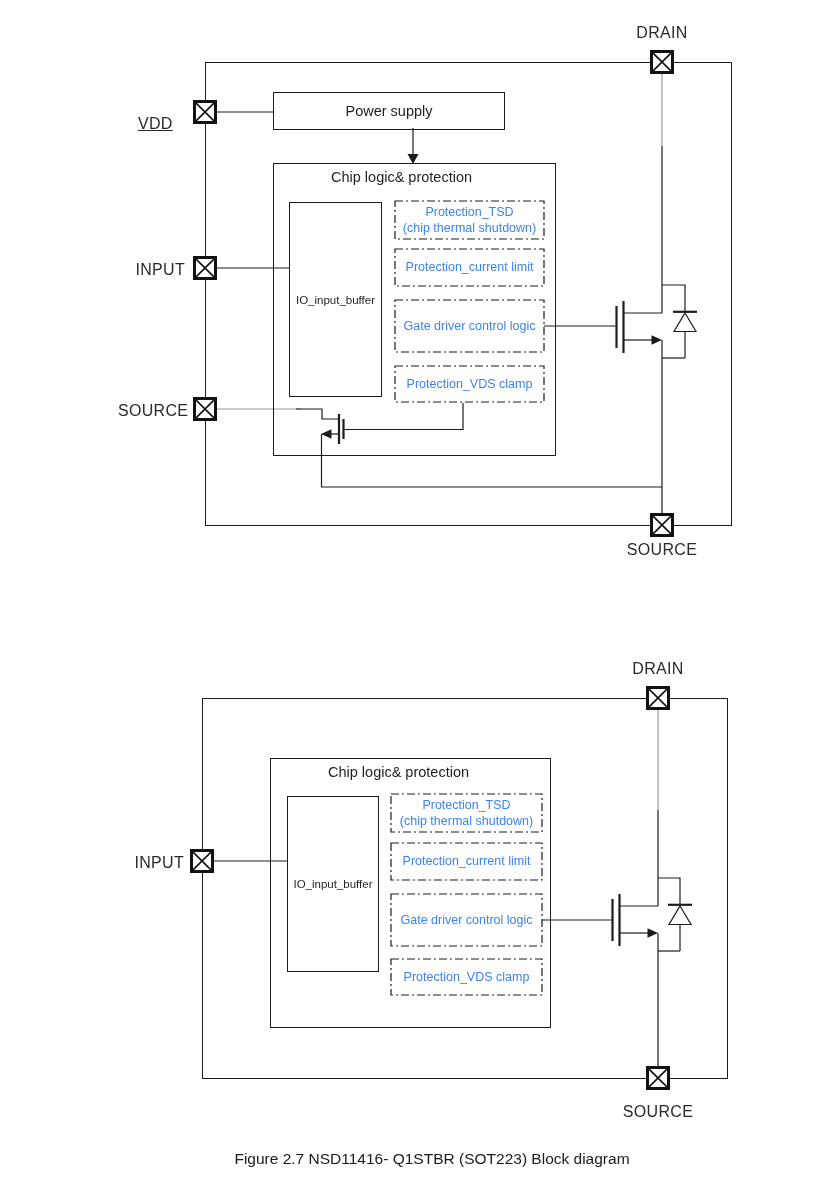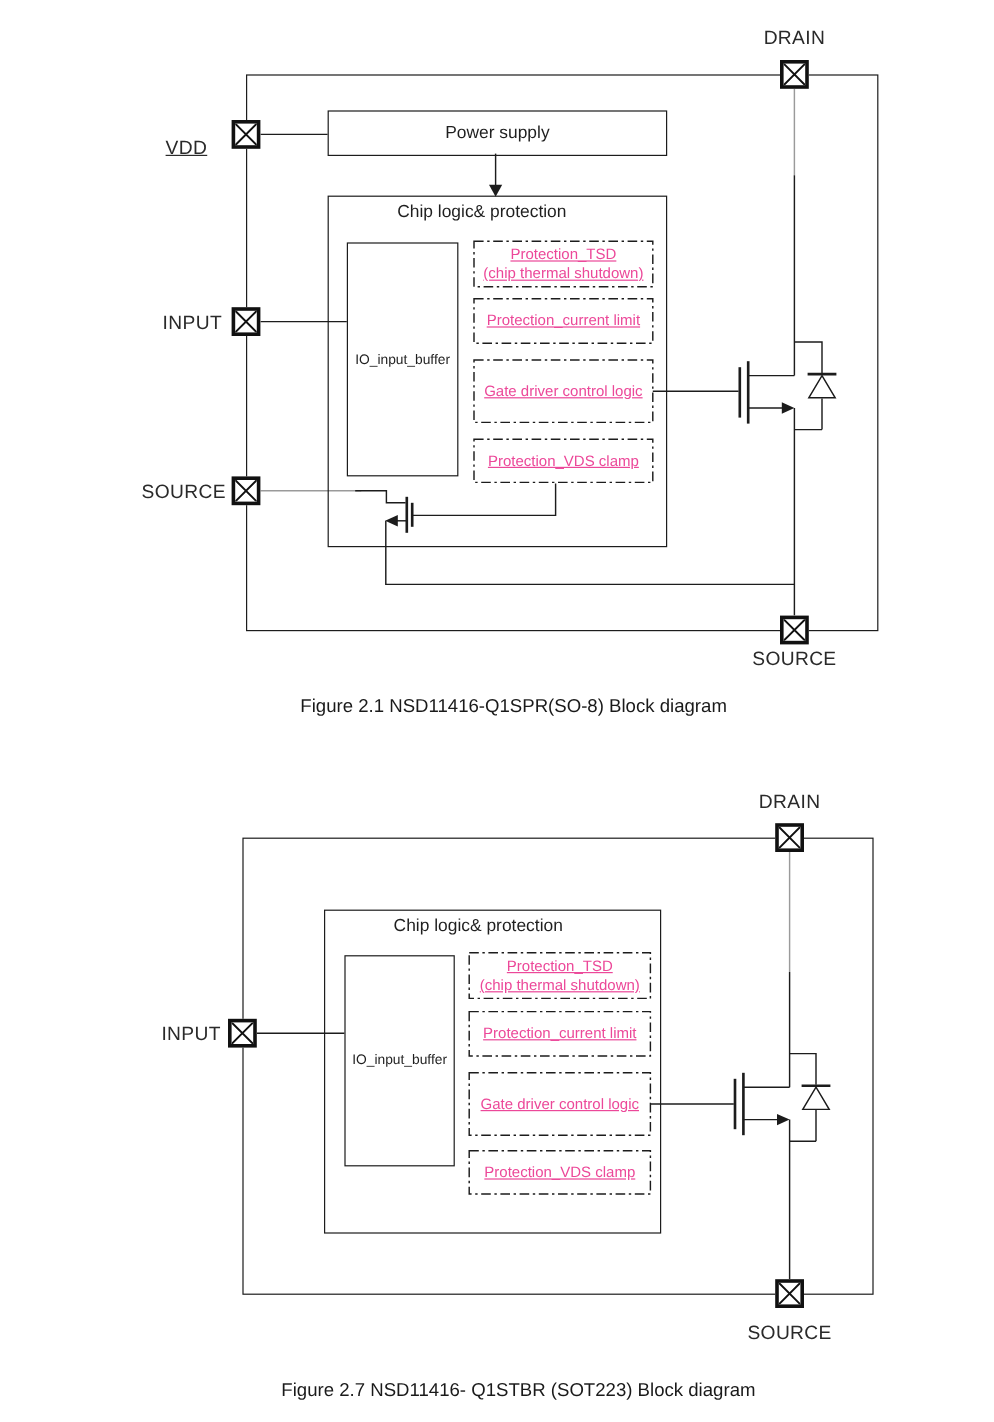--- a/index.html
+++ b/index.html
@@ -10,21 +10,21 @@
   .abs{position:absolute;}
   svg.layer{position:absolute;left:0;top:0;width:828px;height:1185px;}
   .wire{stroke:#1c1c1c;stroke-width:1.2;fill:none;}
   .wire-faint{stroke:#9a9a9a;stroke-width:1.2;fill:none;}
   .bar{stroke:#1c1c1c;stroke-width:2.2;fill:none;}
   .fill{fill:#1c1c1c;stroke:none;}
   .dashedrect{fill:none;stroke:#1c1c1c;stroke-width:1.2;stroke-dasharray:8 3 2 3;}
   .triangle{fill:none;stroke:#1c1c1c;stroke-width:1.2;}
   .solidbox{position:absolute;border:1.4px solid #1c1c1c;box-sizing:border-box;background:transparent;}
   .centerbox{display:flex;align-items:center;justify-content:center;text-align:center;}
-  .blocklabel{font-size:12.5px;line-height:1.3;color:#ec4899;text-decoration:underline;}
+  .blocklabel{font-size:12.5px;line-height:1.3;color:#3b82f6;}
   .pin{
     position:absolute;width:24px;height:24px;border:3px solid #111111;background:#ffffff;
     box-sizing:border-box;
   }
   .pin svg{display:block;width:100%;height:100%;}
   .pinlabel{position:absolute;font-size:16px;color:#2a2a2a;letter-spacing:0.3px;}
   .chiplabel{position:absolute;font-size:14.5px;color:#1f1f1f;margin-left:48px;}
   .caption{position:absolute;font-size:15.5px;color:#1a1a1a;text-align:center;}
 </style>
 </head>
@@ -103,21 +103,21 @@
 
       <rect class="dashedrect" x="391" y="794" width="151" height="38"></rect>
       <rect class="dashedrect" x="391" y="843" width="151" height="37"></rect>
       <rect class="dashedrect" x="391" y="894" width="151" height="52"></rect>
       <rect class="dashedrect" x="391" y="959" width="151" height="36"></rect>
     </g>
   </svg>
 
   <div class="solidbox" style="left:205px;top:62px;width:527px;height:464px;"></div>
 
-  <div class="solidbox centerbox" style="left:273px;top:92px;width:283px;height:38px;">
+  <div class="solidbox centerbox" style="left:273px;top:92px;width:232px;height:38px;">
     <span style="font-size:14.5px;">Power supply</span>
   </div>
 
   <div class="solidbox" style="left:273px;top:163px;width:283px;height:293px;"></div>
   <div class="chiplabel" style="left:283px;top:169px;">Chip logic&amp; protection</div>
 
   <div class="solidbox centerbox" style="left:289px;top:202px;width:93px;height:195px;">
     <span style="font-size:11.5px;">IO_input_buffer</span>
   </div>
 
@@ -160,21 +160,20 @@
         <path d="M0 0 L18 18 M18 0 L0 18" stroke="#111111" stroke-width="1.6" fill="none"></path>
       </svg>
   </div>
 
   <div class="pinlabel" style="left:138px;top:115px;width:47px;text-align:left;text-decoration:underline;">VDD</div>
   <div class="pinlabel" style="left:128px;top:261px;width:57px;text-align:right;">INPUT</div>
   <div class="pinlabel" style="left:118px;top:402px;width:65px;text-align:right;">SOURCE</div>
   <div class="pinlabel" style="left:622px;top:24px;width:80px;text-align:center;">DRAIN</div>
   <div class="pinlabel" style="left:622px;top:541px;width:80px;text-align:center;">SOURCE</div>
 
-  <div class="caption" style="left:28px;top:580px;width:800px;">Figure 2.1 NSD11416-Q1SPR(SO-8) Block diagram</div>
 
   <div class="solidbox" style="left:202px;top:698px;width:526px;height:381px;"></div>
 
   <div class="solidbox" style="left:270px;top:758px;width:281px;height:270px;"></div>
   <div class="chiplabel" style="left:280px;top:764px;">Chip logic&amp; protection</div>
 
   <div class="solidbox centerbox" style="left:287px;top:796px;width:92px;height:176px;">
     <span style="font-size:11.5px;">IO_input_buffer</span>
   </div>
 

